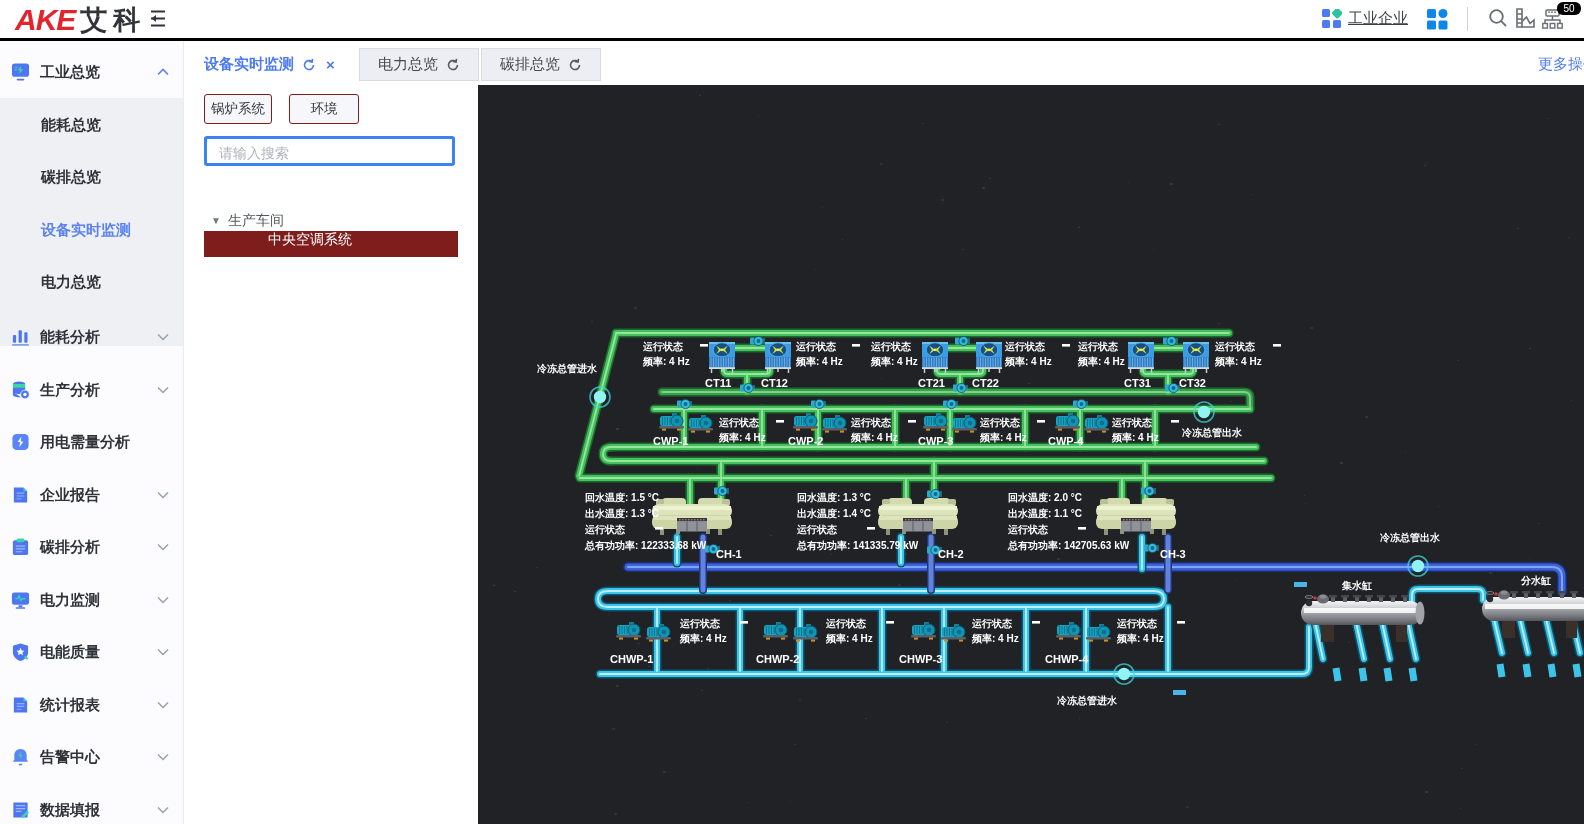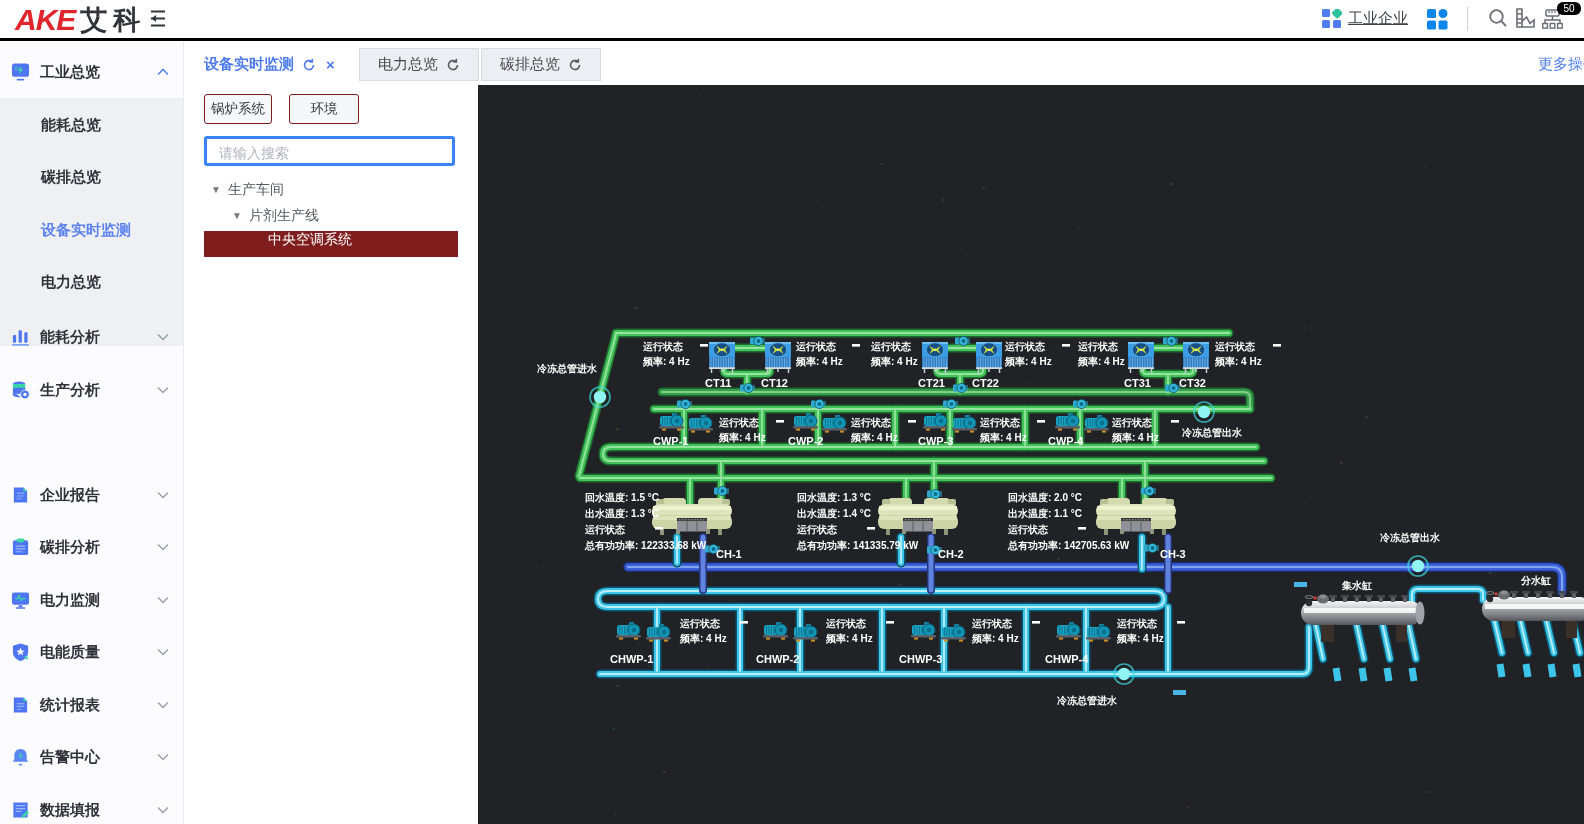--- a/index.html
+++ b/index.html
@@ -24,21 +24,21 @@
 #tabbar{position:absolute;left:185px;top:41px;width:1399px;height:44px;background:#fff;}
 .tab{position:absolute;top:7px;height:33px;border:1px solid #d8dbe2;background:#eceef4;display:flex;align-items:center;justify-content:center;font-size:15px;color:#46494f;white-space:nowrap;overflow:hidden;}
 .tab.active{background:#fff;border-color:#fff;color:#4d7bee;font-weight:700;}
 .ref{display:inline-block;margin-left:8px;font-size:14px;}
 #moreops{position:absolute;left:1353px;top:14px;color:#4d7bee;font-size:15px;white-space:nowrap;}
 
 #treepanel{position:absolute;left:185px;top:85px;width:293px;height:739px;background:#fff;}
 .btn{position:absolute;top:9px;height:30px;border:1px solid #7f1d1d;background:#f6f7fa;border-radius:3px;font-size:13.5px;color:#36393f;display:flex;align-items:center;justify-content:center;white-space:nowrap;overflow:hidden;}
 #search{position:absolute;left:19px;top:51px;width:251px;height:30px;border:3px solid #3b82f6;border-radius:3px;background:#fff;}
 #search span{position:absolute;left:12px;top:6px;color:#aeb3bd;font-size:14px;}
-.tnode{position:absolute;font-size:14px;color:#54585f;white-space:nowrap;}
+.tnode{position:absolute;font-size:14px;color:#54585f;white-space:nowrap;margin-top:31px;}
 .caret{display:inline-block;margin-right:7px;color:#74787f;font-size:10px;vertical-align:1px;}
 #sel{position:absolute;left:19px;top:146px;width:254px;height:26px;background:#7f1d1d;color:#fff;font-size:14px;display:flex;align-items:flex-start;}
 
 #canvas{position:absolute;left:478px;top:85px;width:1106px;height:739px;background:#212226;}
 </style>
 </head>
 <body>
 <div id="header">
   <div id="logo">
       <span class="logo-ake">AKE</span>
@@ -119,20 +119,27 @@
       <path d="M2 3.6 v4 c0 1.5 2.9 2.6 6.5 2.6 s6.5 -1.1 6.5 -2.6 v-4" fill="#3ad6a6"></path>
       <path d="M2 7.6 v4 c0 1.5 2.9 2.6 6.5 2.6 s6.5 -1.1 6.5 -2.6 v-4" fill="#4f76f2"></path>
       <path d="M2 11.6 v3.5 c0 1.5 2.9 2.6 6.5 2.6 l2 -0.2" fill="#4f76f2"></path>
       <circle cx="14.7" cy="14.7" r="4.6" fill="#4f76f2" stroke="#fff" stroke-width="0.8"></circle>
       <circle cx="14.7" cy="14.7" r="1.8" fill="#fff"></circle>
     </svg>
     <span class="m-tx">生产分析</span>
     <svg class="m-ar" style="width:12px;height:8px;" viewBox="0 0 12 8">
         <path d="M1 1.5 L6 6.5 L11 1.5" stroke="#9aa0ab" stroke-width="1.5" fill="none"></path>
       </svg>
+  </div>
+  <div class="m-item" style="top:381px;">
+    <svg class="m-ic" viewBox="0 0 20 20">
+      <rect x="1.5" y="1.5" width="17" height="17" rx="4.5" fill="#5a86f5"></rect>
+      <path d="M10.8 4.5 L7 10 H9.6 L8.8 15.5 L13 9.4 H10.3 Z" fill="#fff"></path>
+    </svg>
+    <span class="m-tx">用电需量分析</span>
   </div>
   <div class="m-item" style="top:434px;">
     <svg class="m-ic" viewBox="0 0 20 20">
       <path d="M3 2 H13 L17 6 V18 H3 Z" fill="#4f76f2"></path>
       <path d="M13 2 L17 6 H13 Z" fill="#3ad6a6"></path>
       <path d="M6 8 h8 M6 11 h8 M6 14 h5" stroke="#8fb0f7" stroke-width="1.2"></path>
     </svg>
     <span class="m-tx">企业报告</span>
     <svg class="m-ar" style="width:12px;height:8px;" viewBox="0 0 12 8">
         <path d="M1 1.5 L6 6.5 L11 1.5" stroke="#9aa0ab" stroke-width="1.5" fill="none"></path>

